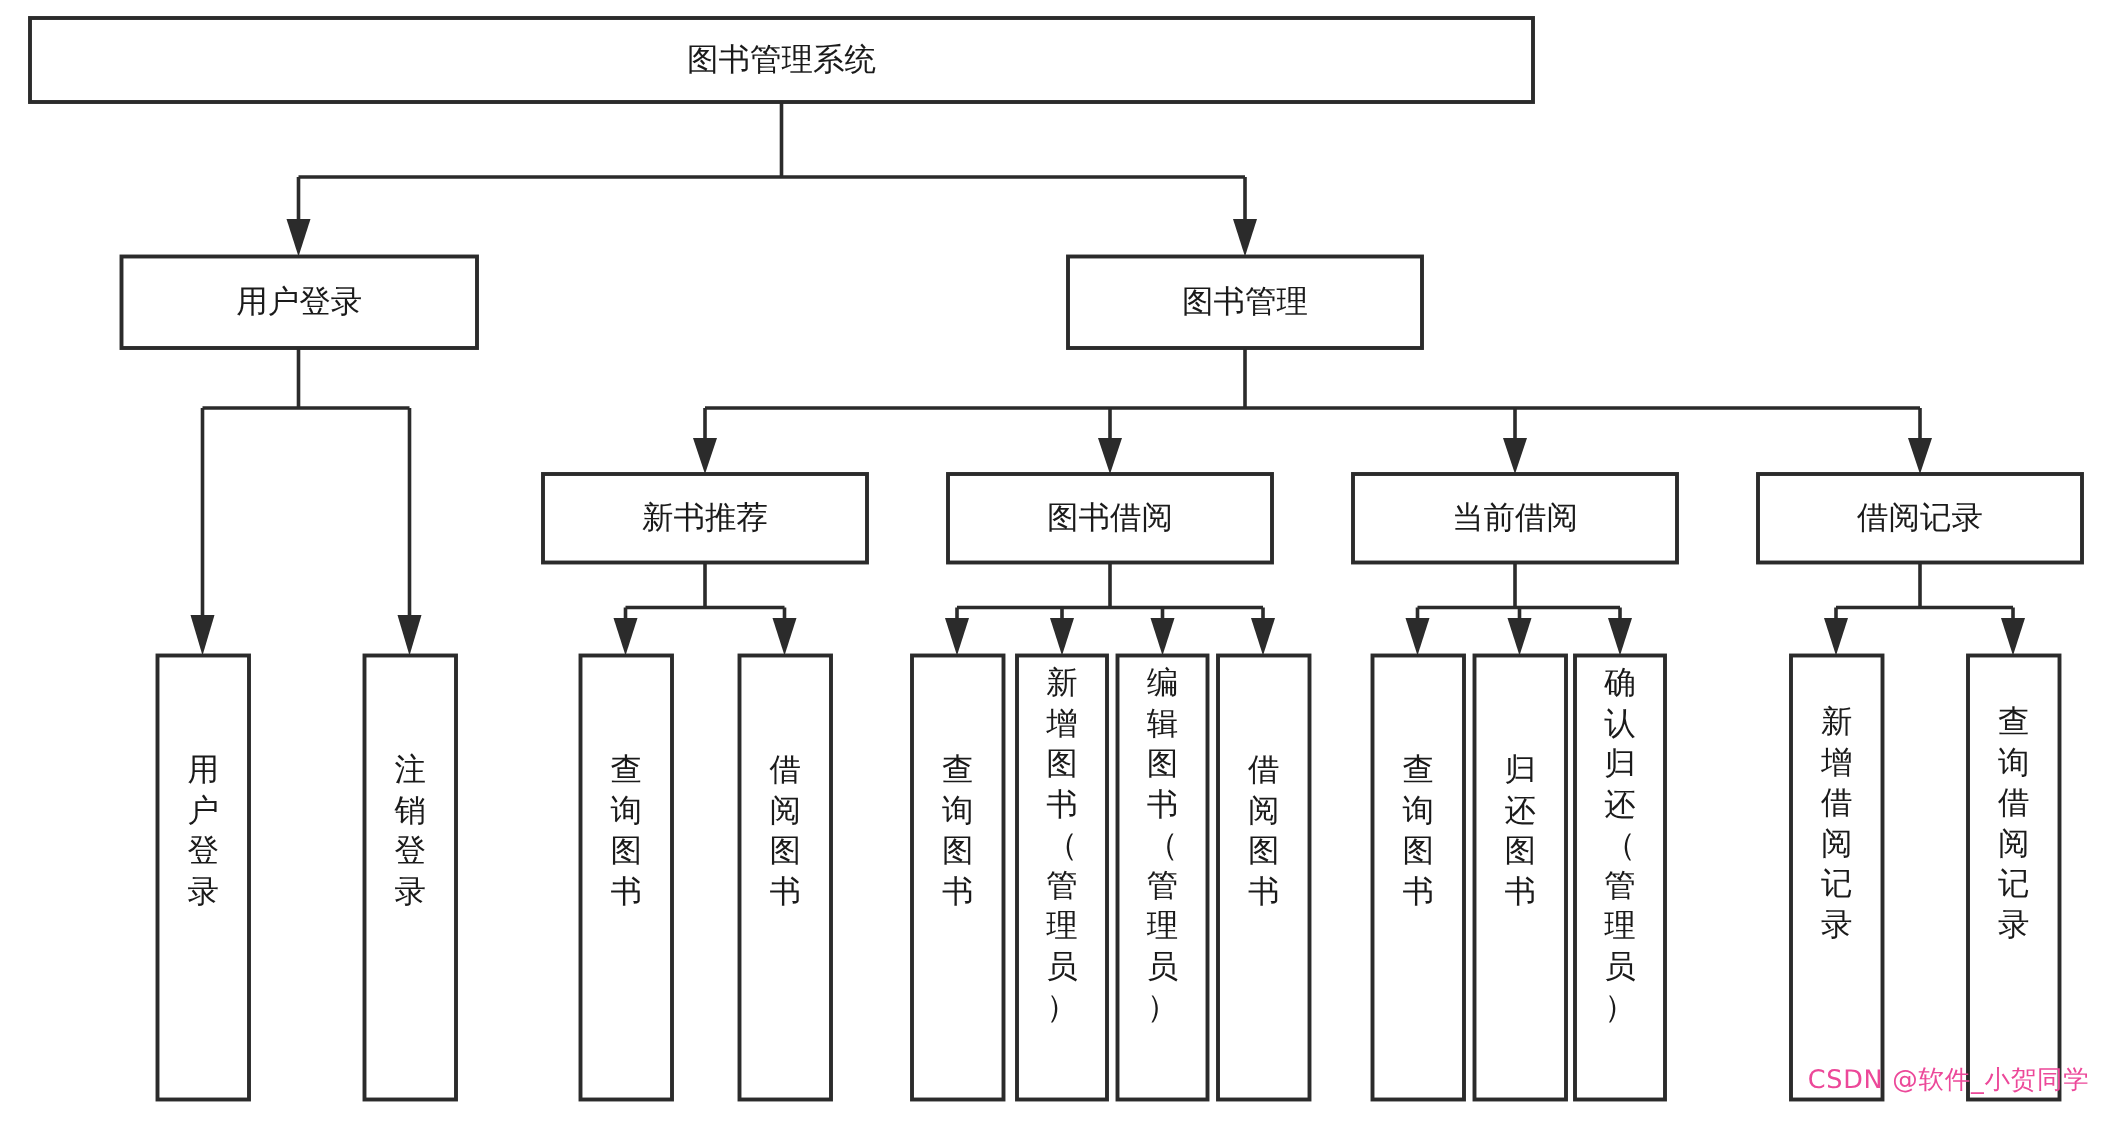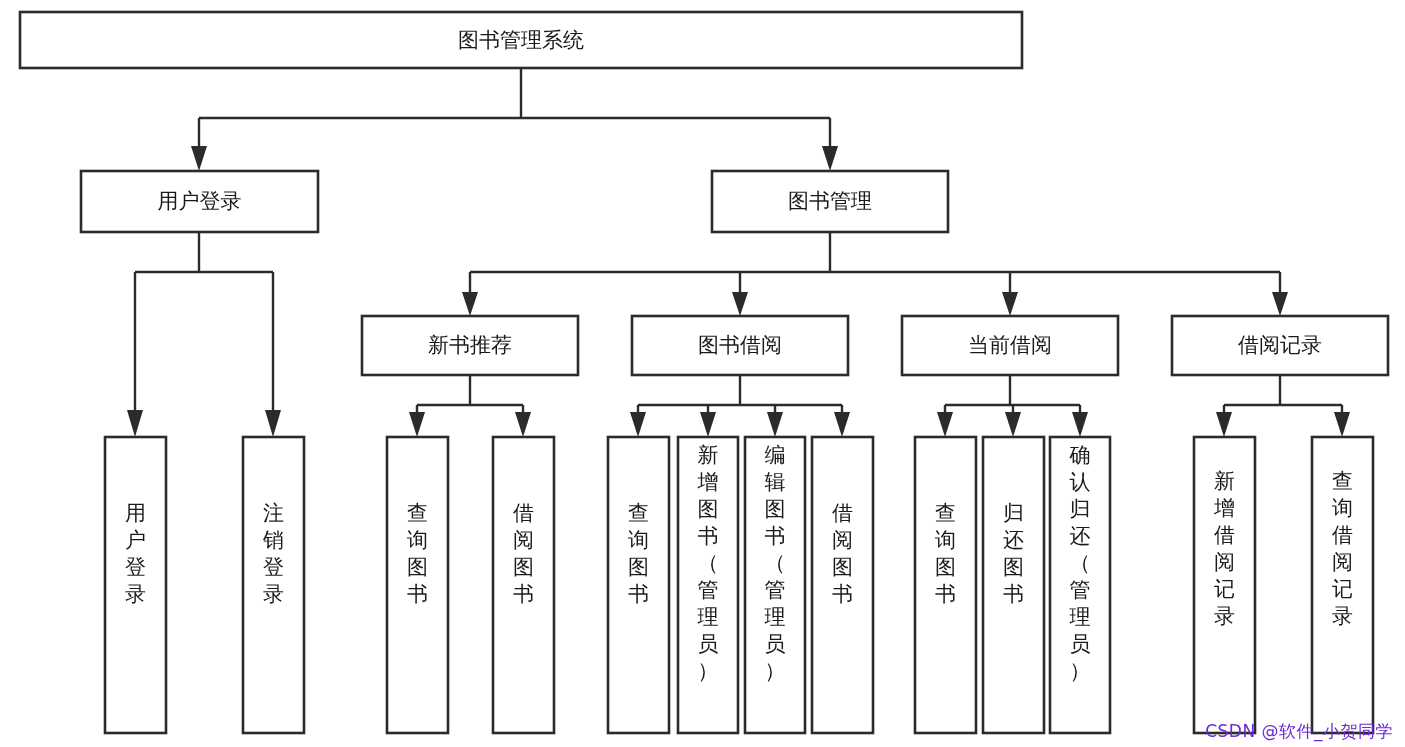--- a/index.html
+++ b/index.html
@@ -52,24 +52,24 @@
   }
   .node-label-vertical {
     font-family: "DejaVu Sans", "Liberation Sans", sans-serif;
     fill: #1a1a1a;
     font-size: 21px;
     text-anchor: middle;
   }
   .watermark-text {
     position: absolute;
     right: 12px;
-    bottom: 4px;
+    bottom: 16px;
     font-family: "DejaVu Sans", "Liberation Sans", sans-serif;
     font-size: 17px;
-    color: #6d28d9;
+    color: #ec4899;
     white-space: nowrap;
     letter-spacing: 0.5px;
     margin-left: 40px;
   }
 </style>
 </head>
 <body>
 
 <div id="diagram-root">
 

